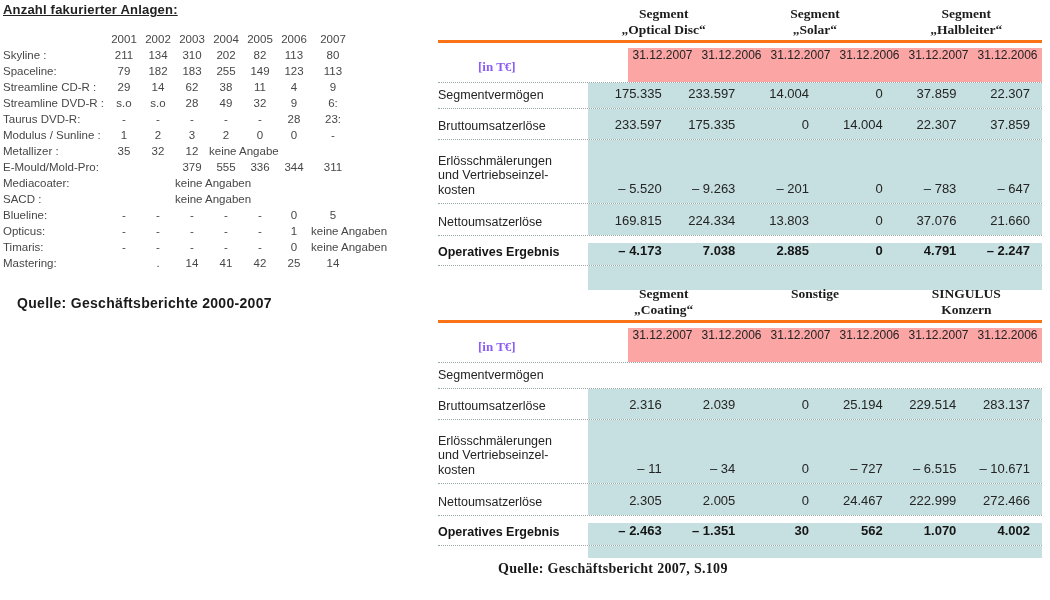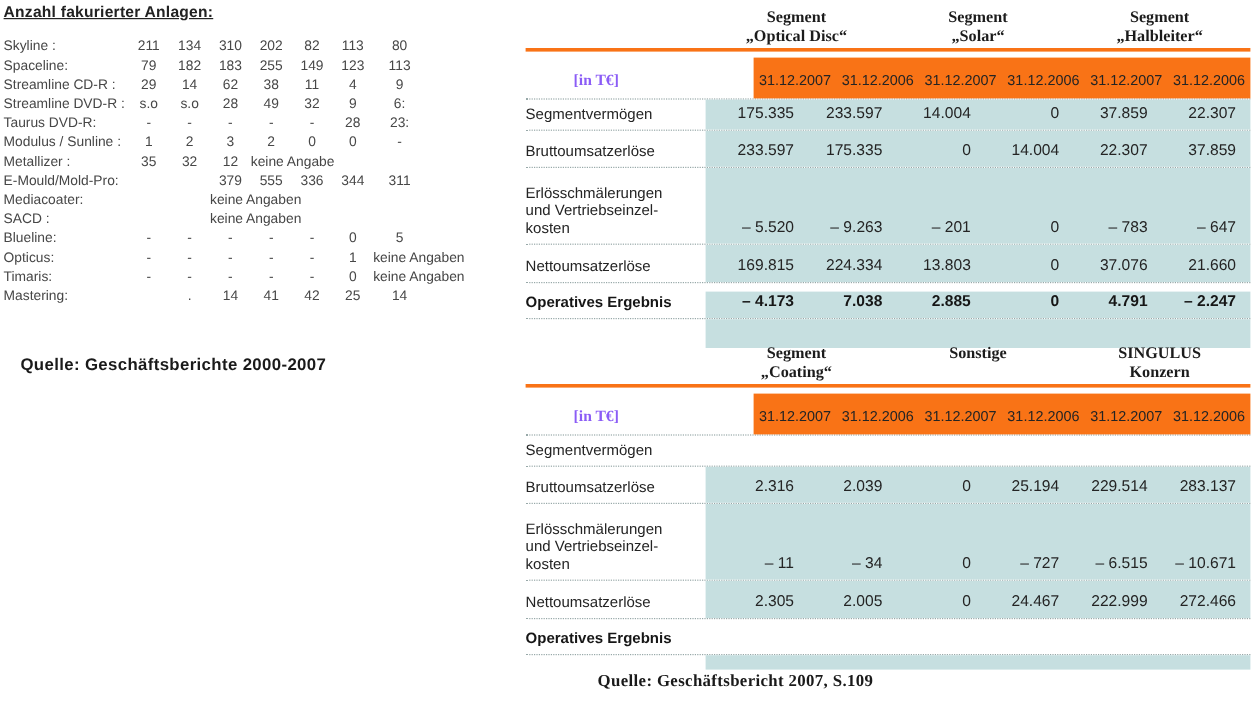--- a/index.html
+++ b/index.html
@@ -31,21 +31,21 @@
   .seg-group{
     flex:1;text-align:center;font-family:"Liberation Serif",serif;font-weight:bold;
     font-size:13.5px;line-height:15.5px;color:#1c1c1c;
   }
   .seg-gap{height:5px;}
   .date-row{display:flex;border-bottom:1px dotted #97a8a8;height:34px;}
   .unit-cell{
     width:150px;display:flex;align-items:flex-end;padding-bottom:7px;
     font-family:"Liberation Serif",serif;font-weight:bold;font-size:13px;color:#8b5cf6;margin-left:40px;
   }
-  .date-cells{flex:1;display:flex;background:#f97316;align-items:flex-end;}
+  .date-cells{flex:1;display:flex;background:#fca5a5;}
   .date-cell{flex:1;text-align:center;font-size:12px;padding-bottom:8px;color:#242424;}
   .srow{display:flex;border-bottom:1px dotted #97a8a8;}
   .slabel{
     width:150px;display:flex;align-items:flex-end;padding-bottom:6px;
     font-size:12.5px;line-height:14.5px;white-space:pre-line;color:#242424;
   }
   .svals{flex:1;display:flex;background:#c6dfe0;align-items:flex-end;padding-left:12px;}
   .sval{flex:1;text-align:right;padding:0 12px 7px 0;font-size:13px;color:#242424;white-space:nowrap;}
   .srow.bold .slabel,.srow.bold .sval{font-weight:bold;color:#161616;}
   .rows > div.srow:nth-of-type(1){height:25px;}
@@ -62,20 +62,37 @@
     position:absolute;left:498px;top:561px;font-family:"Liberation Serif",serif;
     font-weight:bold;font-size:14px;color:#1a1a1a;letter-spacing:.3px;white-space:nowrap;
   }
 </style>
 </head>
 <body>
 
 <div class="ltitle">Anzahl fakurierter Anlagen:</div>
 
 <div class="ltable">
+  <div class="lrow">
+    <div class="llabel"></div>
+
+      <div class="lcell">2001</div>
+
+      <div class="lcell">2002</div>
+
+      <div class="lcell">2003</div>
+
+      <div class="lcell">2004</div>
+
+      <div class="lcell">2005</div>
+
+      <div class="lcell">2006</div>
+
+      <div class="lcell">2007</div>
+    </div>
   <div>
 
       <div class="lrow">
         <div class="llabel">Skyline :</div>
         <div class="lcell">211</div>
         <div class="lcell">134</div>
         <div class="lcell">310</div>
         <div class="lcell">202</div>
         <div class="lcell">82</div>
         <div class="lcell">113</div>
@@ -412,20 +429,28 @@
           <div class="sval">2.005</div>
           <div class="sval">0</div>
           <div class="sval">24.467</div>
           <div class="sval">222.999</div>
           <div class="sval">272.466</div>
         </div>
       </div>
 
       <div class="srow bold">
         <div class="slabel">Operatives Ergebnis</div>
+        <div class="svals">
+          <div class="sval">– 2.463</div>
+          <div class="sval">– 1.351</div>
+          <div class="sval">30</div>
+          <div class="sval">562</div>
+          <div class="sval">1.070</div>
+          <div class="sval">4.002</div>
+        </div>
       </div>
     </div>
   <div class="tail">
     <div class="tail-spacer"></div>
     <div class="tail-teal"></div>
   </div>
 </div>
 
 <div class="rsource">Quelle: Geschäftsbericht 2007, S.109</div>
 

